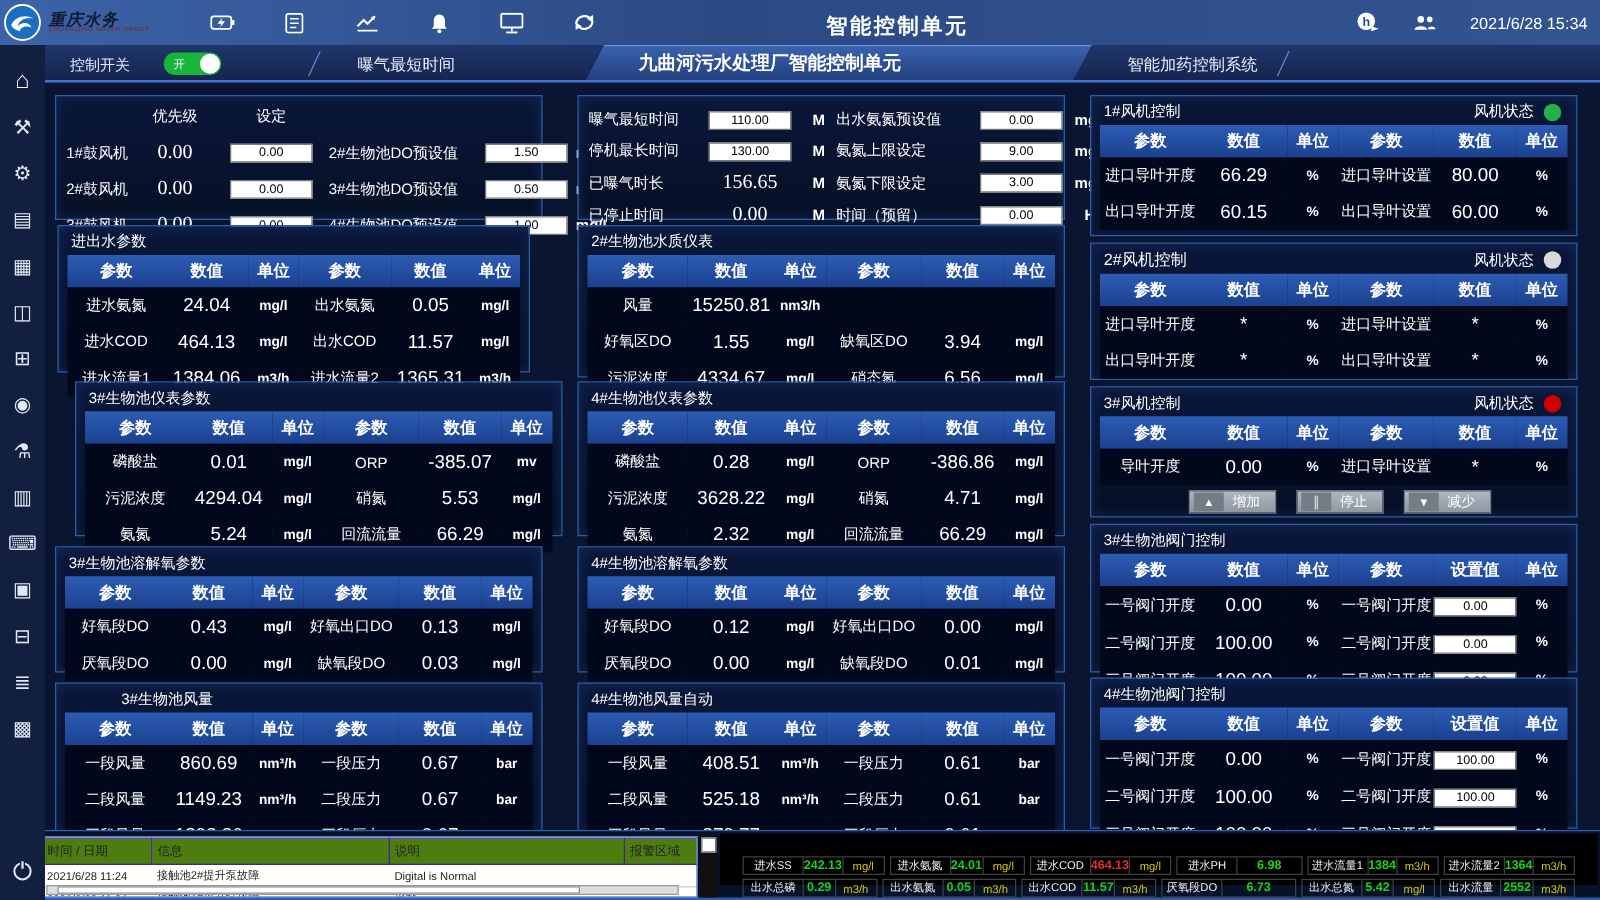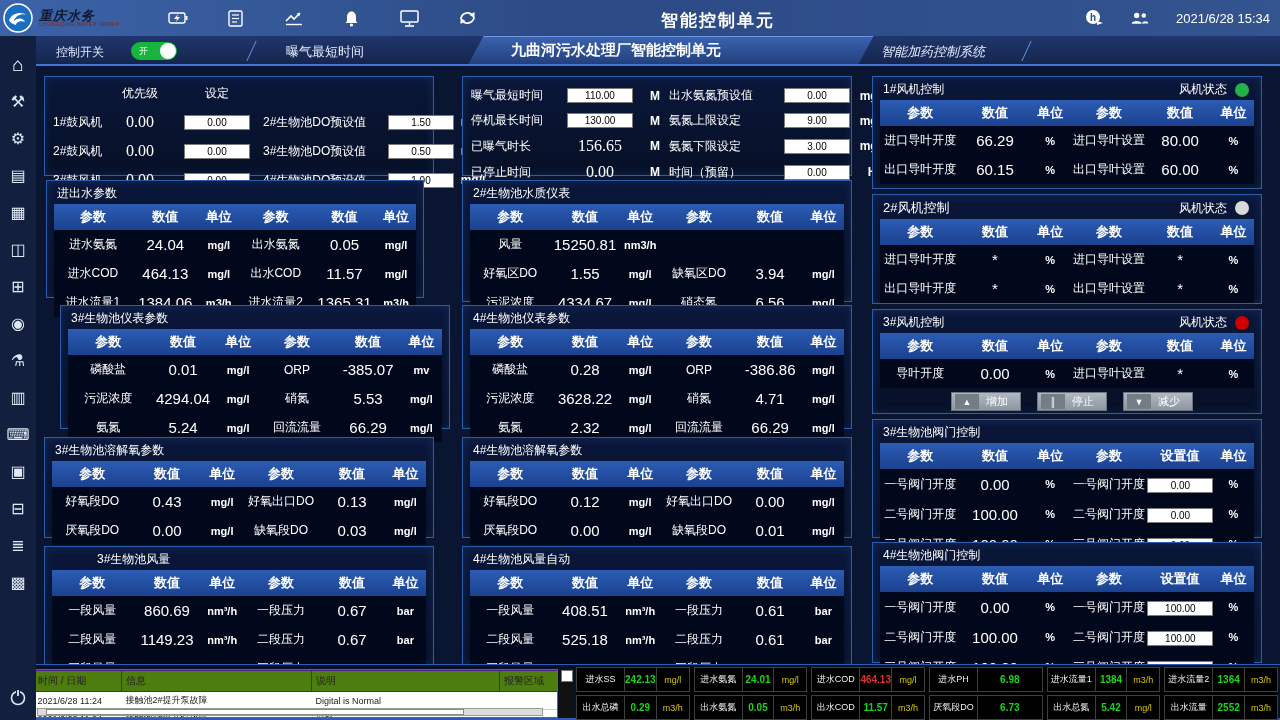--- a/index.html
+++ b/index.html
@@ -93,22 +93,22 @@
   table.logt td{background:#fff;color:#222;font-size:9px;padding:2px 4px;
     border-bottom:1px solid #ccc;white-space:nowrap;overflow:hidden;}
   table.logt .c0{width:88px;} table.logt .c1{width:190px;}
   table.logt .c2{width:188px;} table.logt .c3{width:74px;}
   .hscroll{position:absolute;left:4px;bottom:1px;width:506px;height:8px;background:#dcdcdc;
     border:1px solid #9a9a9a;}
   .hthumb{position:absolute;left:8px;top:0;width:418px;height:6px;background:#fff;border:1px solid #8a8a8a;}
   .vstrip{position:absolute;left:524px;top:4px;width:14px;height:49px;background:#111;}
   .vbox{width:12px;height:12px;background:#fff;border:1px solid #777;margin:1px auto;}
 
-  .statusbar{position:absolute;left:540px;top:2px;width:702px;height:53px;background:#000;
-    display:flex;flex-direction:column;gap:3px;padding:0;}
+  .statusbar{position:absolute;left:540px;top:2px;width:702px;height:41px;background:#000;
+    display:flex;flex-direction:column;gap:3px;padding:18px;}
   .srow{display:flex;gap:4px;flex:1;}
   .sgroup{display:flex;flex:1;border:1px solid #3f3f3f;align-items:stretch;}
   .scell{display:flex;align-items:center;justify-content:center;border-right:1px solid #3f3f3f;}
   .scell:last-child{border-right:none;}
   .sl{width:48px;font-size:9px;color:#efefef;flex:0 0 auto;}
   .sv{flex:1;font-size:10px;font-weight:bold;}
   .su{width:32px;font-size:9px;color:#d6c500;flex:0 0 auto;}
 </style>
 </head>
 <body>
@@ -191,21 +191,21 @@
 <div class="navbar">
   <span class="ctrl-label">控制开关</span>
   <div class="toggle">
     <span class="tg-txt">开</span>
     <span class="tg-knob"></span>
   </div>
   <div class="slash" style="left:215px;"></div>
   <div class="tab-center-bg"></div>
   <span class="navtab" style="left:250px;">曝气最短时间</span>
   <span class="navtab center" style="left:475px;">九曲河污水处理厂智能控制单元</span>
-  <span class="navtab" style="left:845px;font-style:italic;">智能加药控制系统</span>
+  <span class="navtab" style="left:866px;">智能加药控制系统</span>
   <div class="slash" style="left:990px;"></div>
 </div>
 
 <div class="sidebar">
   <div style="display:flex;flex-direction:column;align-items:center;">
       <div class="side-item">⌂</div>
       <div class="side-item">⚒</div>
       <div class="side-item">⚙</div>
       <div class="side-item">▤</div>
       <div class="side-item">▦</div>

